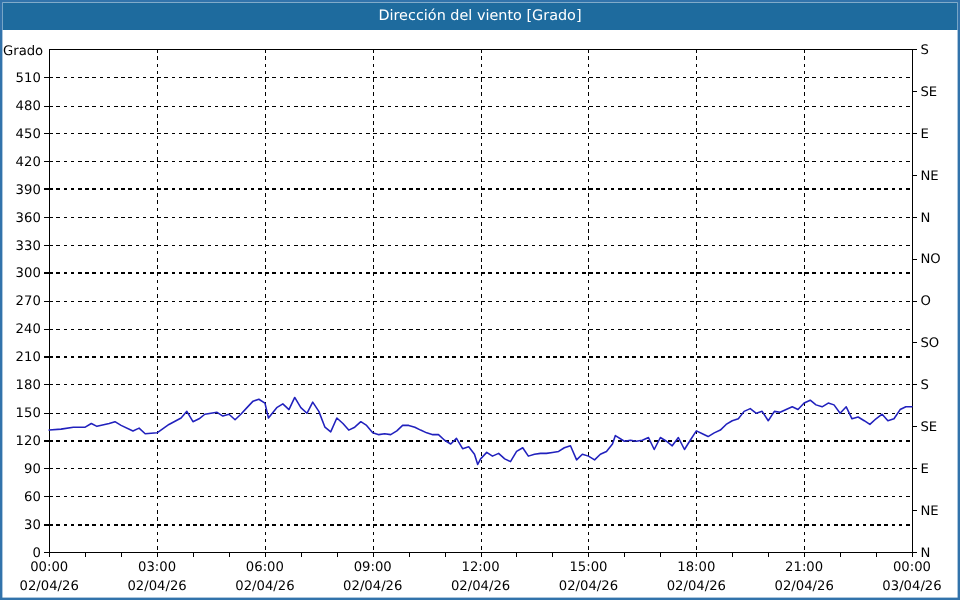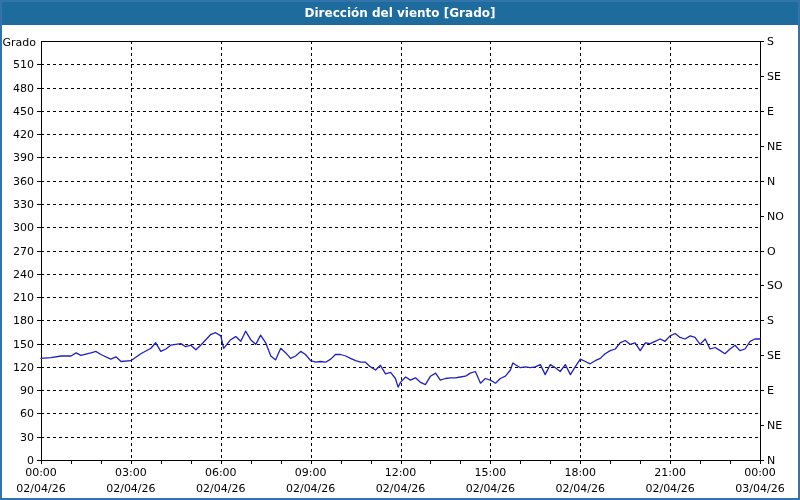--- a/index.html
+++ b/index.html
@@ -8,21 +8,21 @@
     position:relative;
     width:796px;height:496px;
     border:2px solid #3273ab;
     background:#fff;
     overflow:hidden;
   }
   .titlebar{
     position:absolute;top:0;left:0;right:0;height:23px;
     background:#1e6b9e;
     color:#fff;
-    font-size:12px;font-weight:bold;
+    font-size:12px;font-weight:normal;
     text-align:center;line-height:23px;
     z-index:2;
   }
   .chart-svg{position:absolute;top:0;left:0;z-index:1;}
   .ticklabel{font-size:11px;fill:#000;}
 </style>
 </head>
 <body>
 
 <div class="window">

